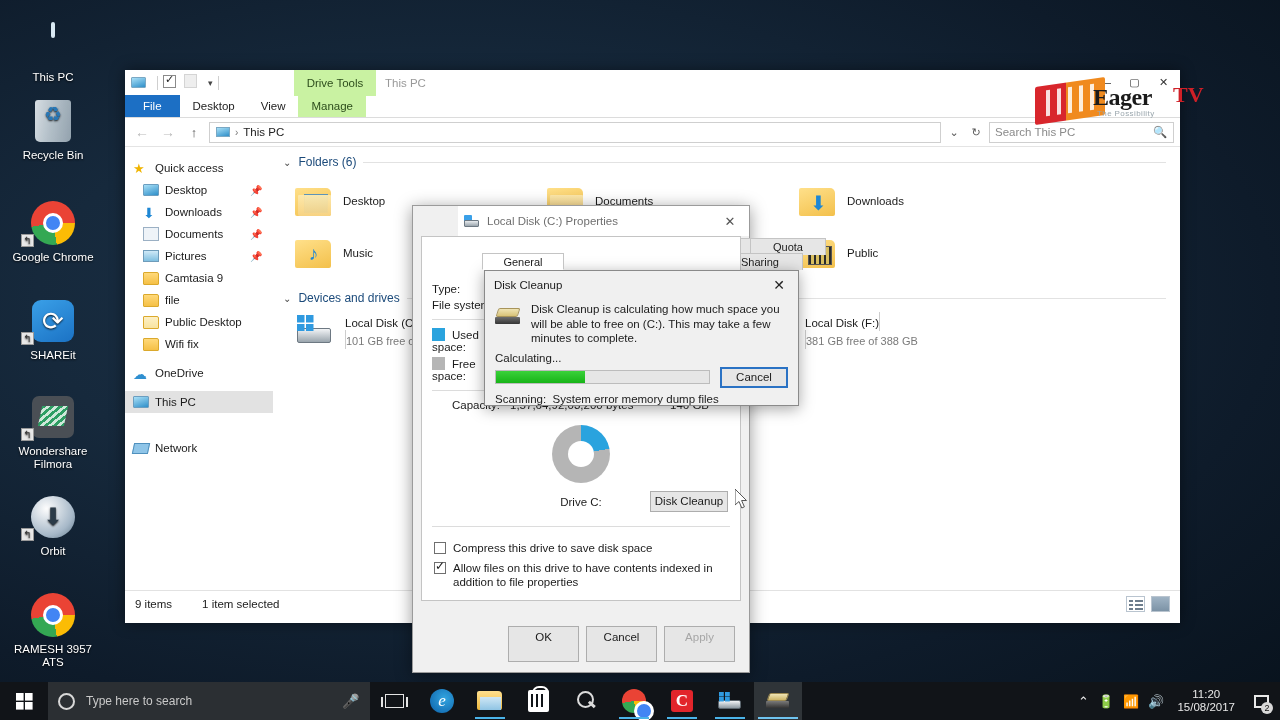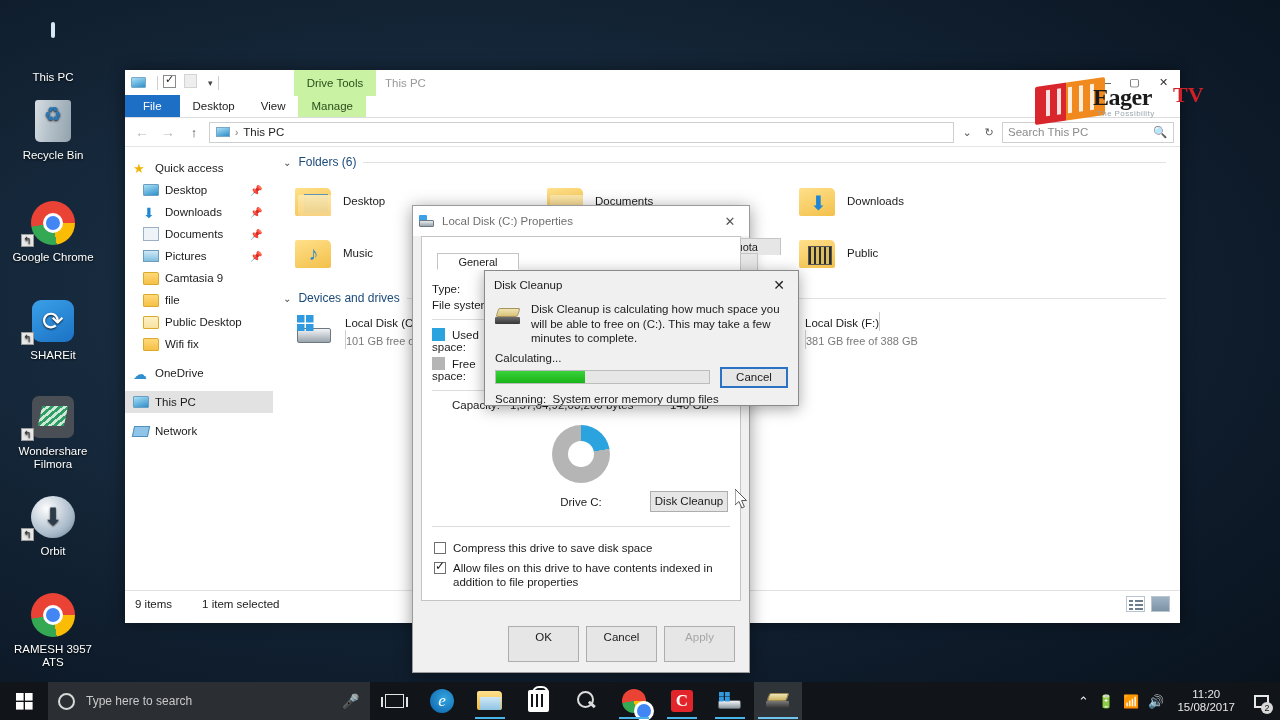--- a/index.html
+++ b/index.html
@@ -68,21 +68,21 @@
   .rtab.mng { background:#c9f2a2; color:#2d4d1c; }
 
   #exp-addr { height:28px; display:flex; align-items:center; padding:0 6px; gap:4px; background:#fff;}
   .navbtn { width:22px; text-align:center; font-size:14px; color:#b9b9b9; }
   .navbtn.up { color:#4a4a4a; font-size:13px; }
   #crumb { flex:1; height:21px; border:1px solid #cfcfcf; background:#fff; display:flex; align-items:center;
            padding:0 6px; font-size:11.5px; color:#222; gap:5px; }
   #crumb .cmon { width:14px; height:10px; background:linear-gradient(160deg,#a9e0f7,#2f8fc9); border:1px solid #7aa8c4;}
   .crumb-sep { color:#777; font-size:10px; }
   .addr-mini { width:18px; text-align:center; font-size:11px; color:#555; }
-  #searchbox { width:172px; height:21px; border:1px solid #cfcfcf; background:#fff; display:flex; align-items:center;
+  #searchbox { width:185px; height:21px; border:1px solid #cfcfcf; background:#fff; display:flex; align-items:center;
                justify-content:space-between; padding:0 5px; font-size:11.5px; color:#8a8a8a;}
 
   #exp-body { display:flex; height:444px; border-top:1px solid #e4e4e4; }
   #navpane { width:148px; padding:10px 0 0 0; font-size:11.5px; color:#1b1b1b; }
   .nav-row { height:22px; display:flex; align-items:center; gap:6px; padding-left:18px; position:relative; }
   .nav-row.sel { background:#e2e2e2; }
   .nav-row .pin { position:absolute; right:10px; color:#9a9a9a; font-size:10px; }
   .nav-row.grp { padding-left:8px; }
   .nv-ico { width:16px; height:14px; display:inline-block; flex:0 0 16px; }
   .ic-star:before{content:"★"; color:#f0b400; font-size:13px;}
@@ -149,21 +149,21 @@
   #wm-film:after { content:""; position:absolute; left:4px; right:4px; top:5px; height:26px;
              background:repeating-linear-gradient(90deg, transparent 0 7px, rgba(255,255,255,.85) 7px 11px);}
   #wm-text { position:absolute; left:58px; top:6px; font-size:24px; font-weight:bold; color:#1a1a1a;
              font-family:"Liberation Serif", serif; letter-spacing:-.5px;}
   #wm-tv { position:absolute; left:138px; top:4px; font-size:22px; font-weight:bold; color:#cf2027;
            font-family:"Liberation Serif", serif;}
   #wm-sub { position:absolute; left:62px; top:31px; font-size:8px; color:#9aa6ad; letter-spacing:.4px;}
 
   
   #props { position:absolute; left:412px; top:205px; width:338px; height:468px;
-           background:#f0f0f0; border:1px solid #9b9b9b; box-shadow:0 3px 16px rgba(0,0,0,.4); }
+           background:#f0f0f0; border:1px solid #9b9b9b; box-shadow:0 3px 16px rgba(0,0,0,.4);padding-left:45px; }
   #props-title { height:30px; background:#fff; display:flex; align-items:center; padding:0 6px; }
   #props-title .tico { width:16px; height:13px; position:relative; margin-right:7px; }
   #props-title .tico .b { position:absolute; left:0; top:5px; width:15px; height:7px; border-radius:1px;
      background:linear-gradient(#e8ebee,#9aa5ad); border:1px solid #6d7882;}
   #props-title .tico .g { position:absolute; left:0; top:0; width:8px; height:7px; background:#3aa0e8; border-radius:1px;}
   #props-title .ttxt { font-size:11.5px; color:#6f6f6f; }
   #props-title .x { margin-left:auto; font-size:13px; color:#555; width:26px; text-align:center; }
 
   #props-tabs { position:relative; height:28px; margin:2px 8px 0; }
   .ptab { position:absolute; top:0; height:17px; line-height:16px; text-align:center; font-size:11px;
@@ -420,21 +420,21 @@
         <span>Wifi fix</span>
       </div>
       <div class="nav-row grp" style="margin-top:7px">
         <span class="nv-ico ic-cloud"></span>
         <span>OneDrive</span>
       </div>
       <div class="nav-row grp sel" style="margin-top:7px">
         <span class="nv-ico ic-mon"></span>
         <span>This PC</span>
       </div>
-      <div class="nav-row grp" style="margin-top:7px">
+      <div class="nav-row grp" style="margin-top:24px">
         <span class="nv-ico ic-net2"></span>
         <span>Network</span>
       </div>
     </div>
 
     <div id="content">
       <div class="grp-head">
         <span class="grp-chev">⌄</span>
         <span class="grp-label">Folders (6)</span>
         <span class="grp-rule"></span>

